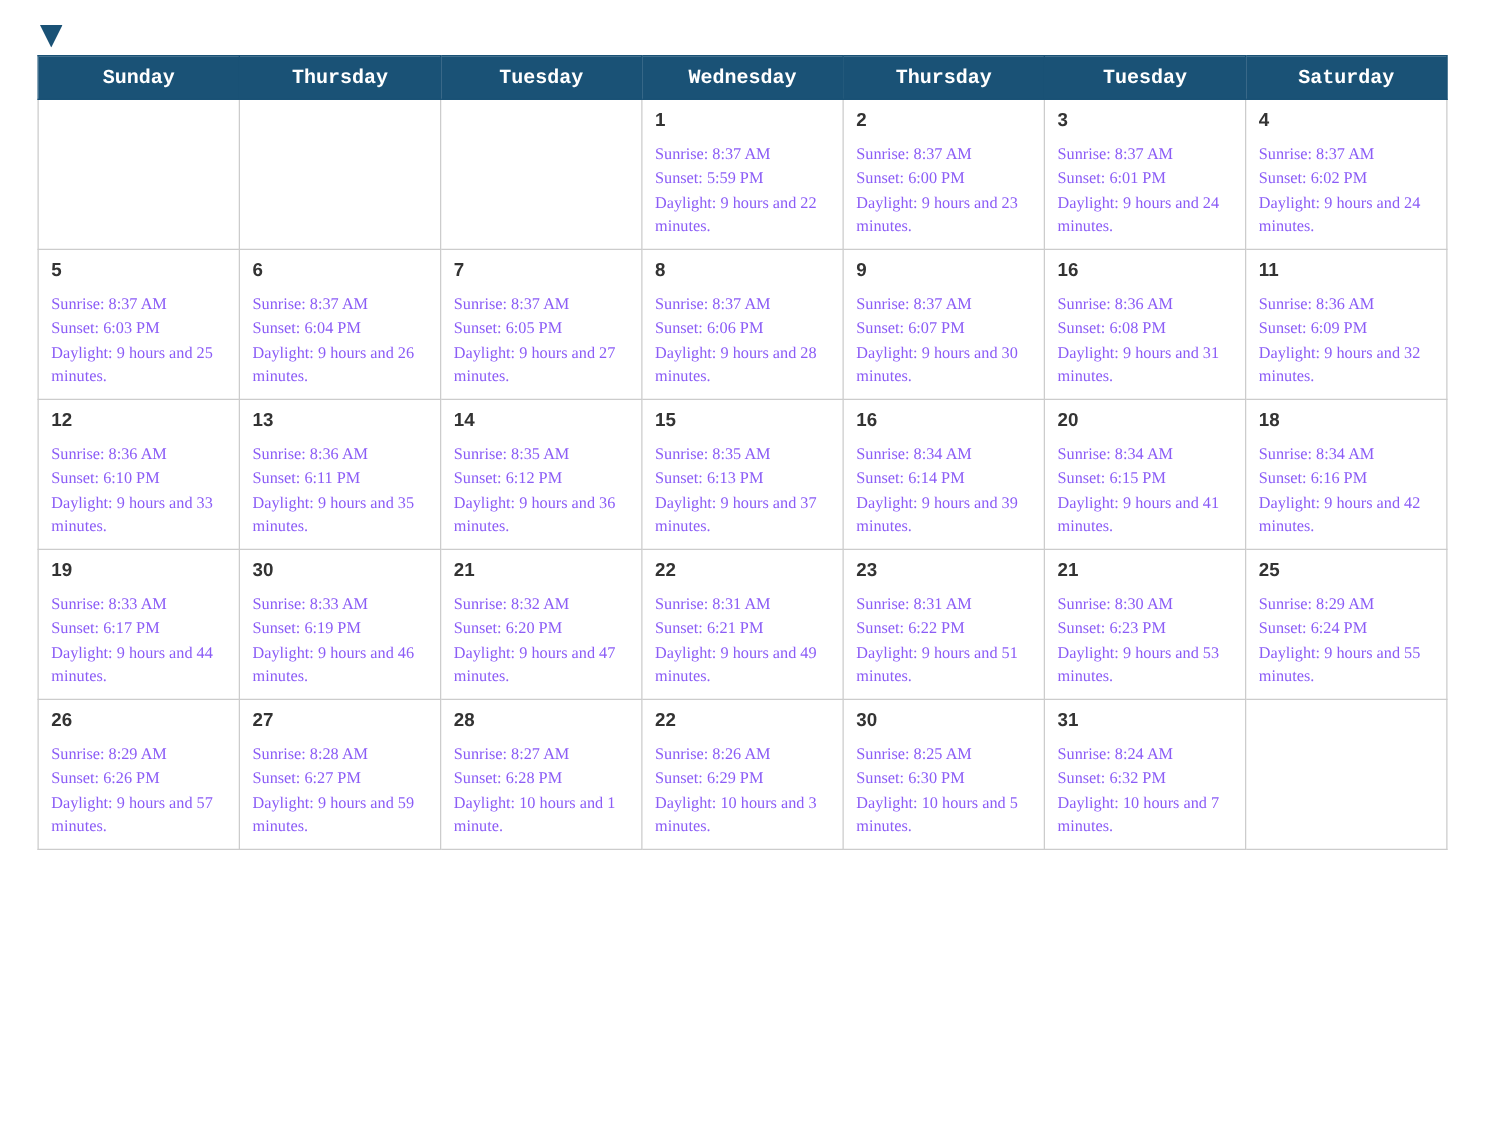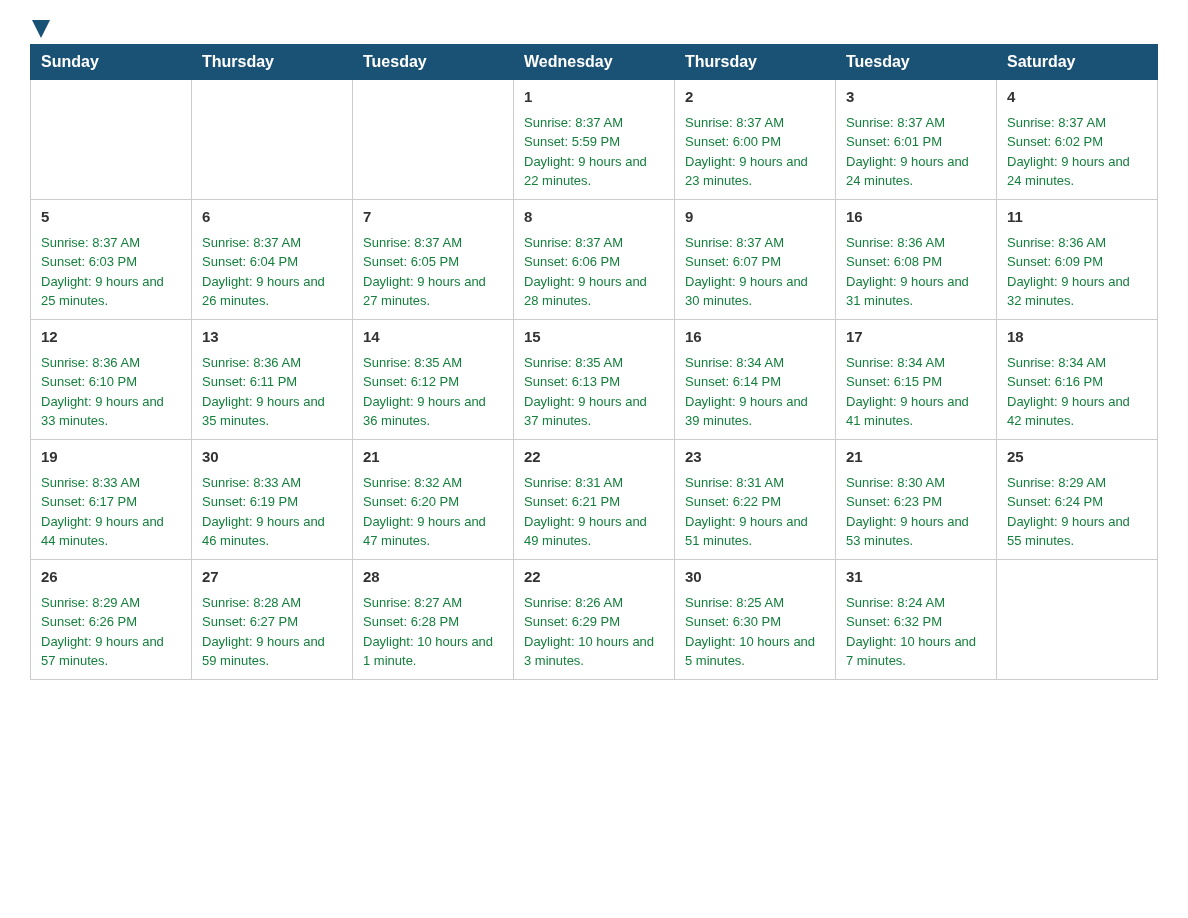--- a/index.html
+++ b/index.html
@@ -58,42 +58,44 @@
       table-layout: fixed;
     }
     thead tr {
       background-color: #1a5276;
     }
     thead th {
       color: #fff;
       font-size: 16px;
       font-weight: bold;
       padding: 8px 10px;
-      text-align: left;
+      text-align: center;
       border: 1px solid #1a5276;
+      font-family: Liberation Mono, monospace;
     }
     tbody tr {
       vertical-align: top;
     }
     tbody td {
       border: 1px solid #ccc;
       padding: 6px 10px;
       font-size: 13px;
       line-height: 1.5;
       min-height: 100px;
       height: 120px;
     }
     .day-number {
       font-size: 15px;
       font-weight: bold;
       margin-bottom: 4px;
     }
     .day-info {
       font-size: 13px;
-      color: #15803d;
+      color: #8b5cf6;
+      font-family: Liberation Serif, serif;
     }
     tbody tr td:first-child .day-number,
     tbody tr td .day-number {
       display: block;
     }
     .empty-cell {
       background: #fff;
     }
   </style>
 </head>
@@ -198,21 +200,21 @@
         </td>
         <td>
           <span class="day-number">15</span>
           <div class="day-info">Sunrise: 8:35 AM<br>Sunset: 6:13 PM<br>Daylight: 9 hours and 37 minutes.</div>
         </td>
         <td>
           <span class="day-number">16</span>
           <div class="day-info">Sunrise: 8:34 AM<br>Sunset: 6:14 PM<br>Daylight: 9 hours and 39 minutes.</div>
         </td>
         <td>
-          <span class="day-number">17</span>
+          <span class="day-number">20</span>
           <div class="day-info">Sunrise: 8:34 AM<br>Sunset: 6:15 PM<br>Daylight: 9 hours and 41 minutes.</div>
         </td>
         <td>
           <span class="day-number">18</span>
           <div class="day-info">Sunrise: 8:34 AM<br>Sunset: 6:16 PM<br>Daylight: 9 hours and 42 minutes.</div>
         </td>
       </tr>
       <tr>
         <td>
           <span class="day-number">19</span>

